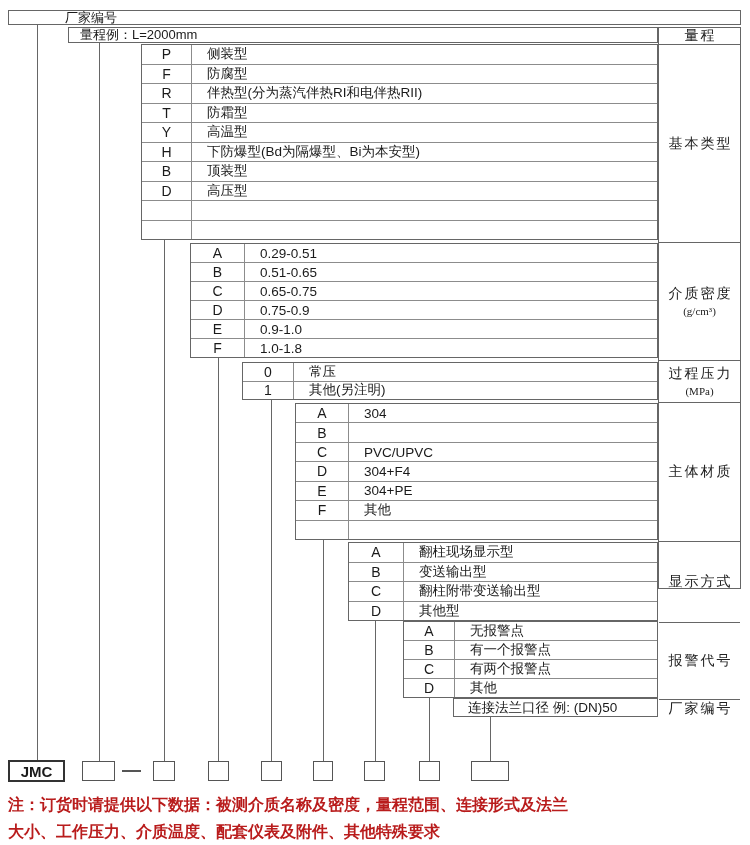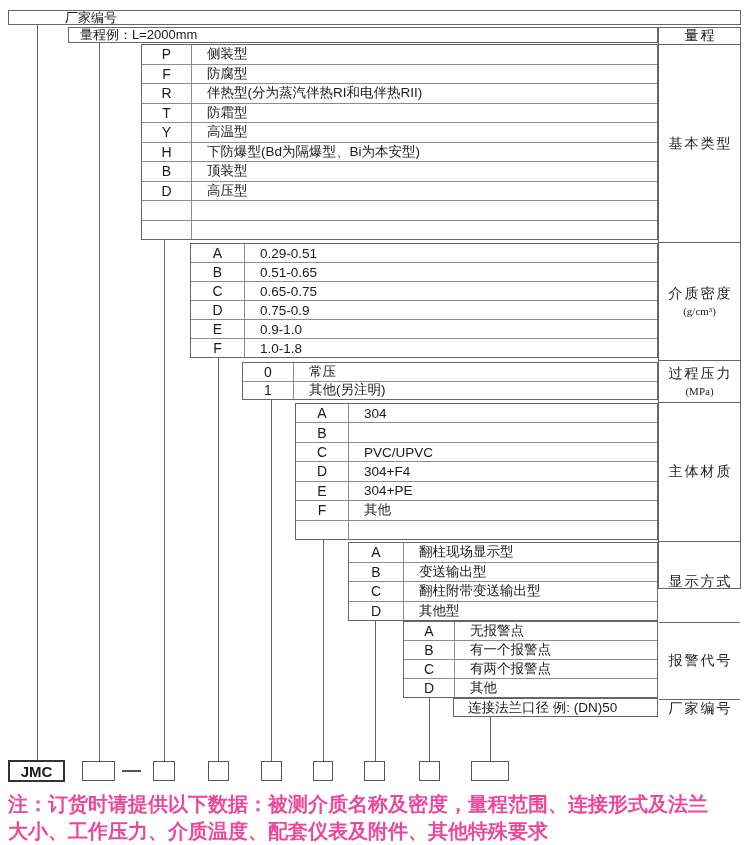--- a/index.html
+++ b/index.html
@@ -28,21 +28,21 @@
   .lmain{letter-spacing:2px;text-indent:2px;line-height:18px;}
   .lunit{letter-spacing:0;font-size:11px;line-height:16px;}
   
   .vline{width:1px;background:#666;}
   
   .cbox{top:761px;height:20px;border:1px solid #555;background:#fff;}
   .jmcbox{left:8px;top:760px;width:57px;height:22px;border:2px solid #333;
           display:flex;align-items:center;justify-content:center;font-weight:bold;font-size:15px;}
   .dash{left:122px;top:770px;width:19px;height:2px;background:#555;}
   
-  .note{left:8px;top:791px;width:742px;color:#ec4899;font-weight:bold;font-size:20px;
+  .note{left:8px;top:791px;width:742px;color:#b91c1c;font-weight:bold;font-size:16px;
         line-height:27px;white-space:nowrap;}
 </style>
 </head>
 <body>
 
 <div class="sheet">
 
   <div class="abs topbox">
     <span>厂家编号</span>
   </div>

